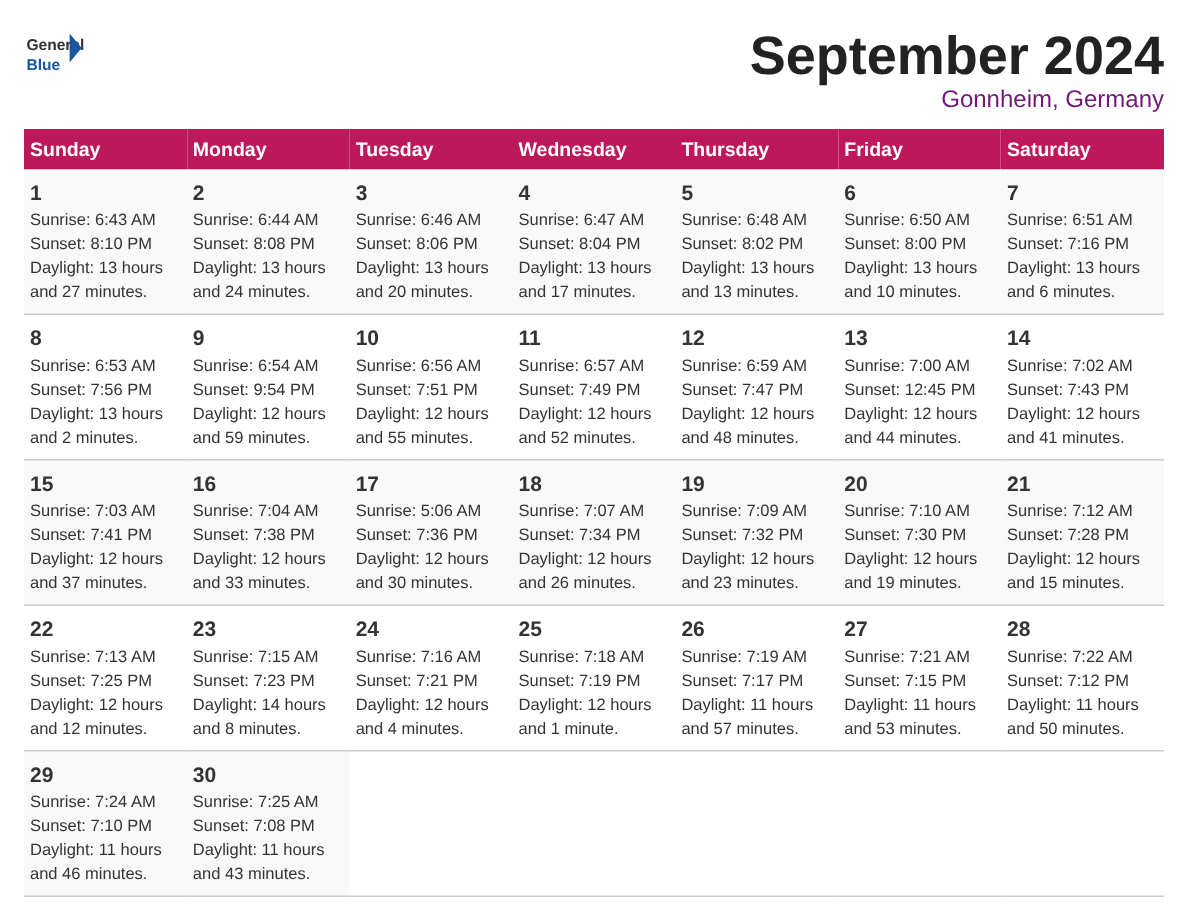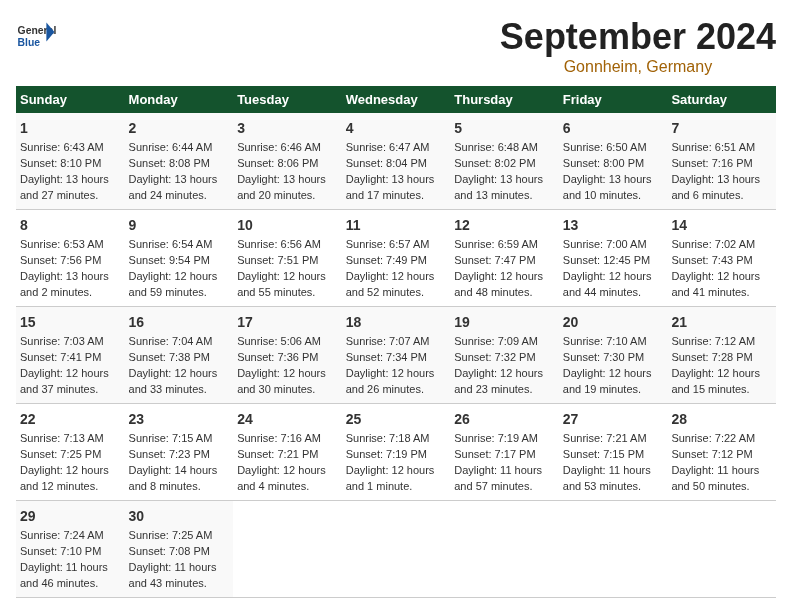--- a/index.html
+++ b/index.html
@@ -21,30 +21,30 @@
       align-items: center;
       font-size: 18px;
       font-weight: bold;
       color: #1a56a0;
     }
     .logo-icon {
       width: 40px;
       height: 40px;
       margin-right: 4px;
     }
-    .title-block { text-align: center; }
+    .title-block { text-align: right; }
     .month-title { font-size: 36px; font-weight: bold; color: #222; }
-    .location { font-size: 16px; color: #a16207; }
+    .location { font-size: 16px; color: #701a75; }
     table {
       width: 100%;
       border-collapse: collapse;
       font-size: 11px;
     }
     thead th {
-      background-color: #14532d;
+      background-color: #be185d;
       color: #fff;
       padding: 6px 4px;
       text-align: left;
       font-size: 13px;
       font-weight: bold;
     }
     tbody tr {
       border-bottom: 1px solid #ccc;
     }
     tbody tr:nth-child(odd) {

